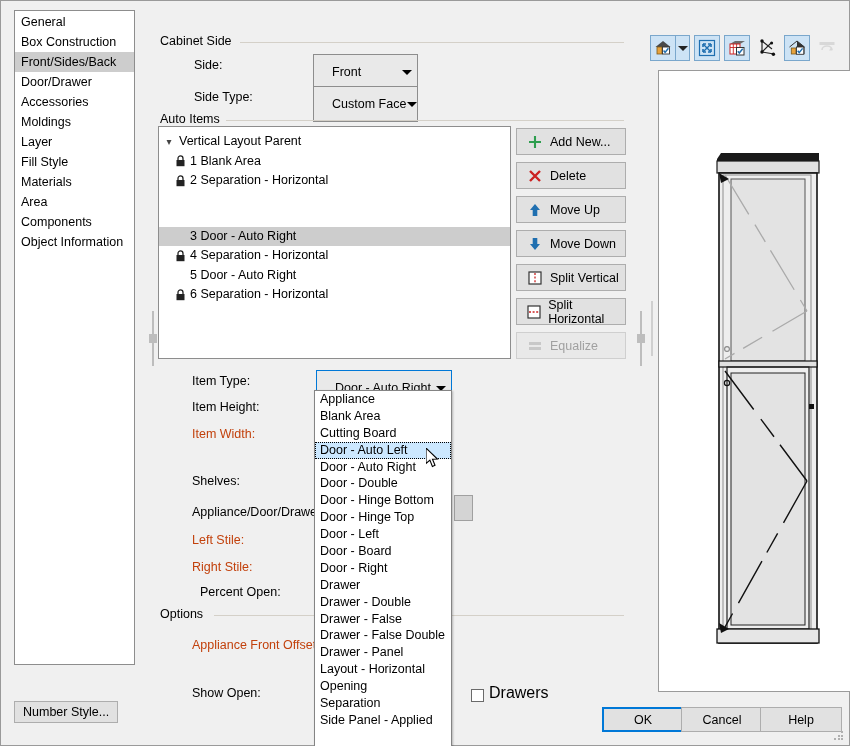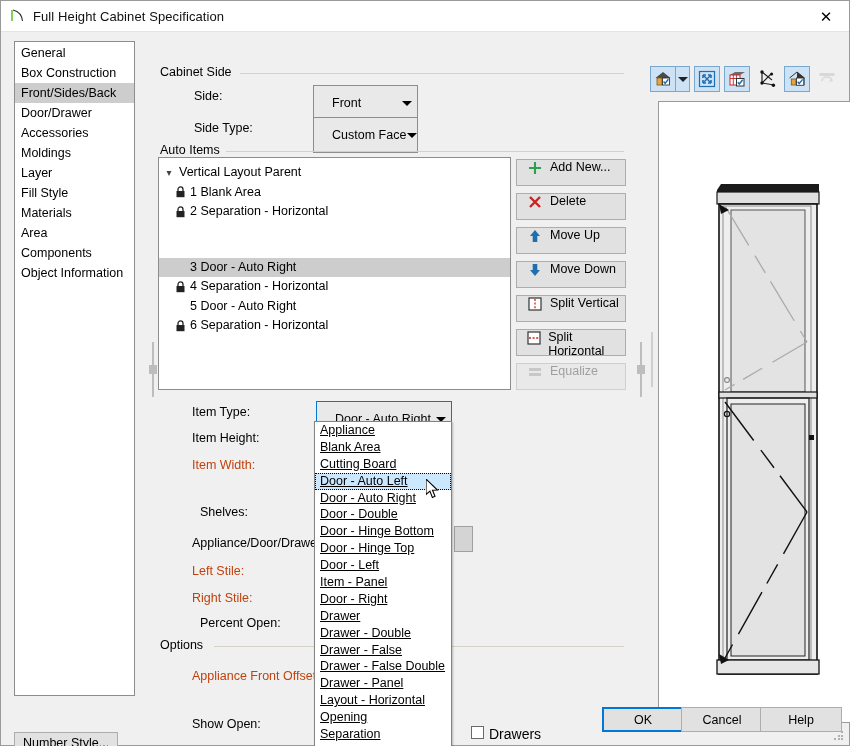--- a/index.html
+++ b/index.html
@@ -105,43 +105,43 @@
   .tree-row { height: 19.5px; line-height: 19.5px; display: flex; align-items: center; font-size: 12.5px; white-space: nowrap; }
   .tree-row.selected { background: #cdcdcd; margin-top: 36px; }
   .tree-indent { width: 31px; display: flex; align-items: center; justify-content: flex-end; padding-right: 4px; }
   .tree-chevron { width: 20px; text-align: center; font-size: 10px; color: #444; }
   .lock-ico { display:inline-block; }
   
   #action-buttons { position: absolute; left: 358px; top: 2px; width: 110px; }
   .action-btn {
     width: 110px; height: 27px; margin-bottom: 7px;
     background: #e1e1e1; border: 1px solid #adadad;
-    display: flex; align-items: flex-start; padding-left: 7px;
+    display: flex; align-items: center; padding-left: 7px;
     font-size: 12.5px;
   }
   .action-btn.disabled { color: #a0a0a0; background: #e9e9e9; border-color: #cfcfcf; }
   .action-btn .btn-ico { width: 22px; display: flex; align-items: center; justify-content: center; margin-right: 4px; }
   
   #dropdown-popup {
     position: absolute; left: 313px; top: 389px;
     width: 138px; height: 357px;
     background: #fff; border: 1px solid #848484;
     z-index: 50; overflow: hidden;
     box-shadow: 1px 1px 2px rgba(0,0,0,.25);
   }
-  .dd-item { height: 16.9px; line-height: 16.9px; padding-left: 5px; font-size: 12.5px; white-space: nowrap; text-decoration: underline; }
+  .dd-item { height: 16.9px; line-height: 16.9px; padding-left: 5px; font-size: 12.5px; white-space: nowrap; }
   .dd-item.highlight { background: #cce8ff; outline: 1px dotted #000; outline-offset: -1px; }
   #dd-cursor { position: absolute; left: 425px; top: 447px; z-index: 60; }
   
   .ghost-btn {
     position: absolute; background: #d4d4d4; border: 1px solid #a0a0a0;
   }
   
   .cbox {
-    position: absolute; display: flex; align-items: flex-start; font-size: 14px; margin-top: 11px;
+    position: absolute; display: flex; align-items: flex-end; font-size: 16px;
   }
   .cbox .box {
     width: 13px; height: 13px; border: 1px solid #6a6a6a; background: #fff; margin-right: 5px;
   }
   
   #right-pane { flex: 1; position: relative; }
   #toolbar { position: absolute; left: 4px; top: 33px; height: 28px; display: flex; align-items: center; }
   .tb-btn {
     width: 26px; height: 26px; margin-right: 4px;
     display: flex; align-items: center; justify-content: center;
@@ -168,30 +168,20 @@
   }
   .dlg-btn.default { border: 2px solid #0078d7; }
   #grip { position: absolute; right: 5px; bottom: 4px; width: 10px; height: 10px; }
   #grip i { position: absolute; width: 2px; height: 2px; background: #b0b0b0; }
 </style>
 </head>
 <body>
 
 <div id="dialog">
 
-  <div id="titlebar">
-    <div id="title-icon">
-      <svg width="16" height="16" viewBox="0 0 16 16">
-        <path d="M3 2 L3 13" stroke="#6abf3a" stroke-width="1.6" fill="none"></path>
-        <path d="M4 2 C10 3.5 13 7 13.5 13" stroke="#333" stroke-width="1.1" fill="none"></path>
-      </svg>
-    </div>
-    <div id="title-text">Full Height Cabinet Specification</div>
-    <div id="close-btn">✕</div>
-  </div>
 
   <div id="body">
 
     <div id="left-pane">
       <div id="category-list">
         <div class="cat-item">General</div>
         <div class="cat-item">Box Construction</div>
         <div class="cat-item selected">Front/Sides/Back</div>
         <div class="cat-item">Door/Drawer</div>
         <div class="cat-item">Accessories</div>
@@ -363,21 +353,21 @@
                 </svg>
             </span>
             <span>Equalize</span>
           </div>
         </div>
       </div>
 
       <div class="field-label" style="left:34px; top:373px;">Item Type:</div>
       <div class="field-label" style="left:34px; top:399px;">Item Height:</div>
       <div class="field-label disabled" style="left:34px; top:426px;">Item Width:</div>
-      <div class="field-label" style="left:42px; top:473px;text-align:right;">Shelves:</div>
+      <div class="field-label" style="left:34px; top:473px;text-align:right;">Shelves:</div>
       <div class="field-label" style="left:34px; top:504px;">Appliance/Door/Drawer:</div>
       <div class="field-label disabled" style="left:34px; top:532px;">Left Stile:</div>
       <div class="field-label disabled" style="left:34px; top:559px;">Right Stile:</div>
       <div class="field-label" style="left:34px; top:584px;margin-left:8px;">Percent Open:</div>
 
       <div class="group" style="left:0; top:614px; width:466px;">
         <div class="group-line" style="left:56px; width:410px;"></div>
         <div class="group-title" style="left:0; top:-8px;">Options</div>
       </div>
       <div class="field-label disabled" style="left:34px; top:637px;">Appliance Front Offset:</div>
@@ -510,21 +500,21 @@
     <div id="dropdown-popup">
       <div class="dd-item">Appliance</div>
       <div class="dd-item">Blank Area</div>
       <div class="dd-item">Cutting Board</div>
       <div class="dd-item highlight">Door - Auto Left</div>
       <div class="dd-item">Door - Auto Right</div>
       <div class="dd-item">Door - Double</div>
       <div class="dd-item">Door - Hinge Bottom</div>
       <div class="dd-item">Door - Hinge Top</div>
       <div class="dd-item">Door - Left</div>
-      <div class="dd-item">Item - Panel</div>
+      <div class="dd-item">Door - Board</div>
       <div class="dd-item">Door - Right</div>
       <div class="dd-item">Drawer</div>
       <div class="dd-item">Drawer - Double</div>
       <div class="dd-item">Drawer - False</div>
       <div class="dd-item">Drawer - False Double</div>
       <div class="dd-item">Drawer - Panel</div>
       <div class="dd-item">Layout - Horizontal</div>
       <div class="dd-item">Opening</div>
       <div class="dd-item">Separation</div>
       <div class="dd-item">Side Panel - Applied</div>

